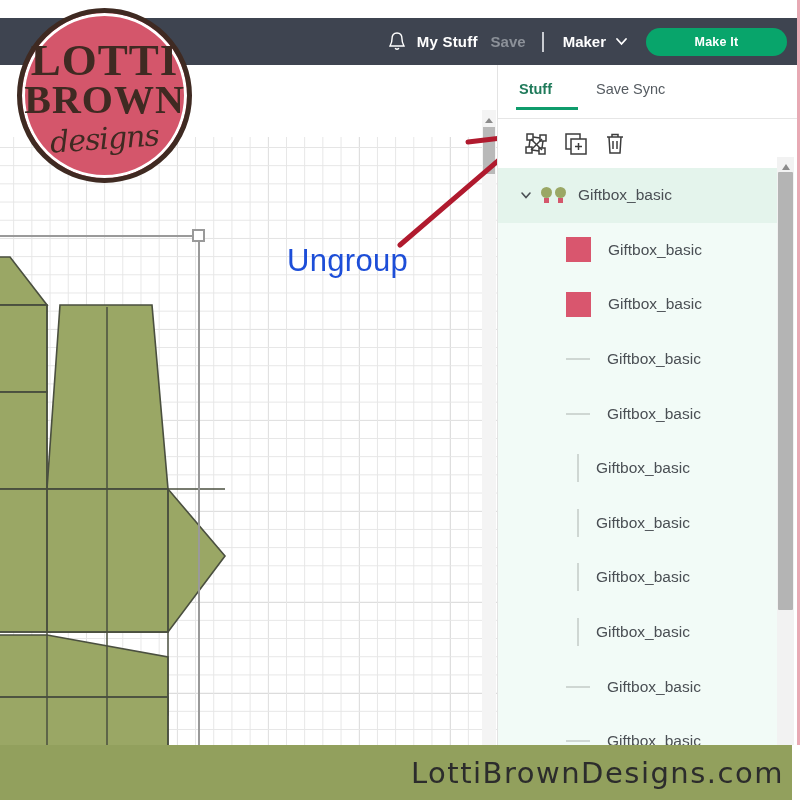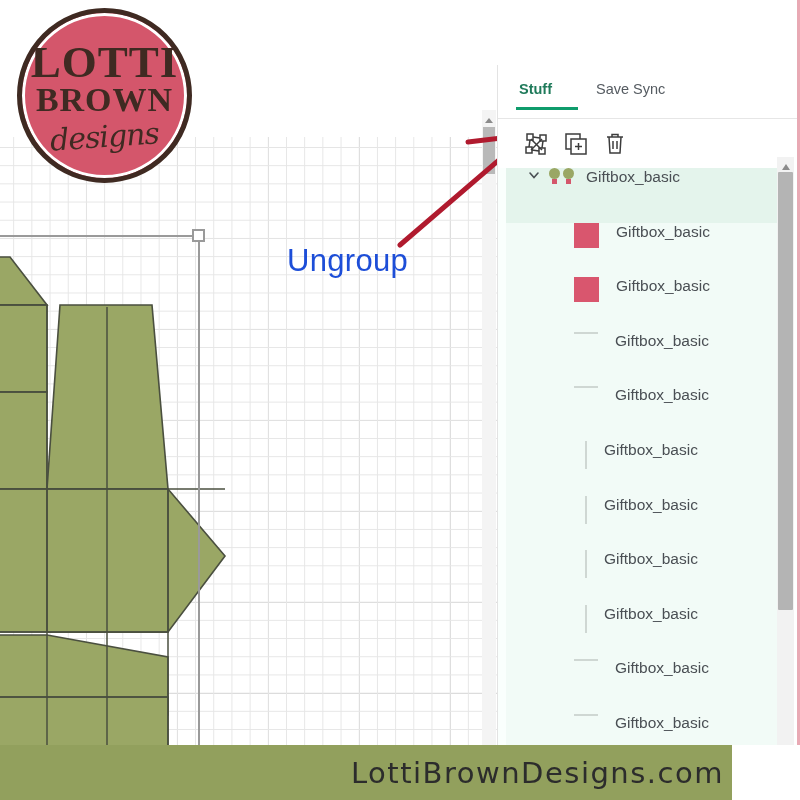--- a/index.html
+++ b/index.html
@@ -84,21 +84,21 @@
   }
   .tab.inactive{left:98px;color:#555b61;font-weight:normal;}
 
   .panel-tools{position:relative;height:50px;}
   .tool-btn{position:absolute;top:10px;width:30px;height:30px;cursor:pointer;}
   .tool-btn.ungroup{left:24px;}
   .tool-btn.duplicate{left:63px;}
   .tool-btn.delete{left:102px;}
 
   .layer-list{position:absolute;left:0;top:103px;width:285px;height:577px;overflow:hidden;background:#fafffd;}
-  .layer-row{position:relative;height:54.6px;display:flex;box-sizing:border-box;margin-left:8px;}
+  .layer-row{position:relative;height:54.6px;display:flex;align-items:center;box-sizing:border-box;}
   .layer-row.group{background:#e4f4ec;}
   .layer-row.child{background:#f2fbf7;}
   .chev{width:14px;height:14px;margin-left:21px;flex:none;}
   .group-thumb{width:26px;height:17px;margin-left:8px;flex:none;position:relative;}
   .gt{position:absolute;top:0;width:11px;height:17px;}
   .gt .blob{position:absolute;left:0;top:0;width:11px;height:11px;border-radius:50%;background:#9aa765;}
   .gt .base{position:absolute;left:3px;top:11px;width:5px;height:5px;background:#d4566b;}
   .swatch{width:25px;height:25px;margin-left:68px;flex:none;background:#d9566e;}
   .hline{width:24px;height:2px;margin-left:68px;flex:none;background:#cfd7d3;}
   .vline{width:2px;height:28px;margin-left:79px;flex:none;background:#cfd7d3;}
@@ -119,29 +119,29 @@
     position:absolute;left:17px;top:8px;width:175px;height:175px;border-radius:50%;
     background:#d4566b;border:5px solid #3f2a22;box-sizing:border-box;
     box-shadow:0 0 0 3px #ffffff inset;
     display:flex;flex-direction:column;align-items:center;justify-content:center;
   }
   .logo-l1,.logo-l2{
     color:#3f2a22;font-family:"Liberation Serif",serif;font-weight:bold;
     letter-spacing:1px;line-height:.95;
   }
   .logo-l1{font-size:45px;margin-top:4px;}
-  .logo-l2{font-size:34px;}
+  .logo-l2{font-size:40px;}
   .logo-l3{
     color:#3f2a22;font-family:"DejaVu Serif",serif;font-style:italic;font-size:30px;
     margin-top:2px;letter-spacing:-1px;transform:rotate(-4deg);
   }
 
   
   .footer{
-    position:absolute;left:0;bottom:0;width:732px;height:55px;background:#92a05d;
+    position:absolute;left:0;bottom:0;width:792px;height:55px;background:#92a05d;
     display:flex;align-items:center;justify-content:flex-end;box-sizing:border-box;padding-right:8px;
   }
   .footer-text{
     color:#2c2c2c;font-size:29px;font-family:"DejaVu Sans",sans-serif;letter-spacing:1.5px;
     white-space:nowrap;
   }
 
   
   .edge-right{position:absolute;right:0;top:0;width:3px;height:745px;background:#e9a9b4;}
   .edge-top{position:absolute;left:0;top:0;width:800px;height:18px;background:#ffffff;}
@@ -207,20 +207,38 @@
     <div class="canvas-scroll-thumb" style="left:483px;top:62px;height:47px;"></div>
   </div>
 
   <svg class="annot-arrow">
     <path d="M 20,140 L 148,30" stroke="#b01a2e" stroke-width="5" fill="none" stroke-linecap="round"></path>
     <path d="M 148,30 L 88,37" stroke="#b01a2e" stroke-width="5" fill="none" stroke-linecap="round"></path>
     <path d="M 148,30 L 145,100" stroke="#b01a2e" stroke-width="5" fill="none" stroke-linecap="round"></path>
   </svg>
   <div class="annot-text">Ungroup</div>
 
+  <div class="topbar">
+    <div class="bell">
+      <svg width="20" height="22" viewBox="0 0 20 22">
+        <path d="M10 2 C6.5 2 5 4.5 5 8 C5 12 3.5 13.5 3 15 L17 15 C16.5 13.5 15 12 15 8 C15 4.5 13.5 2 10 2 Z" fill="none" stroke="#ffffff" stroke-width="1.4"></path>
+        <path d="M8.2 17 C8.6 18.6 11.4 18.6 11.8 17" fill="none" stroke="#ffffff" stroke-width="1.4"></path>
+      </svg>
+    </div>
+    <div class="mystuff">My Stuff</div>
+    <div class="save">Save</div>
+    <div class="divider-v"></div>
+    <div class="maker">Maker</div>
+    <div class="chev-dn">
+      <svg width="15" height="15" viewBox="0 0 15 15">
+          <path d="M3 5 L7.5 10 L12 5" fill="none" stroke="#ffffff" stroke-width="1.8" stroke-linecap="round"></path>
+        </svg>
+    </div>
+    <button class="makeit">Make It</button>
+  </div>
 
   <div class="panel">
 
     <div class="panel-tabs">
       <div class="tab active">
         <span>Stuff</span>
         <div class="tab-underline"></div>
       </div>
       <div class="tab inactive">Save Sync</div>
     </div>

